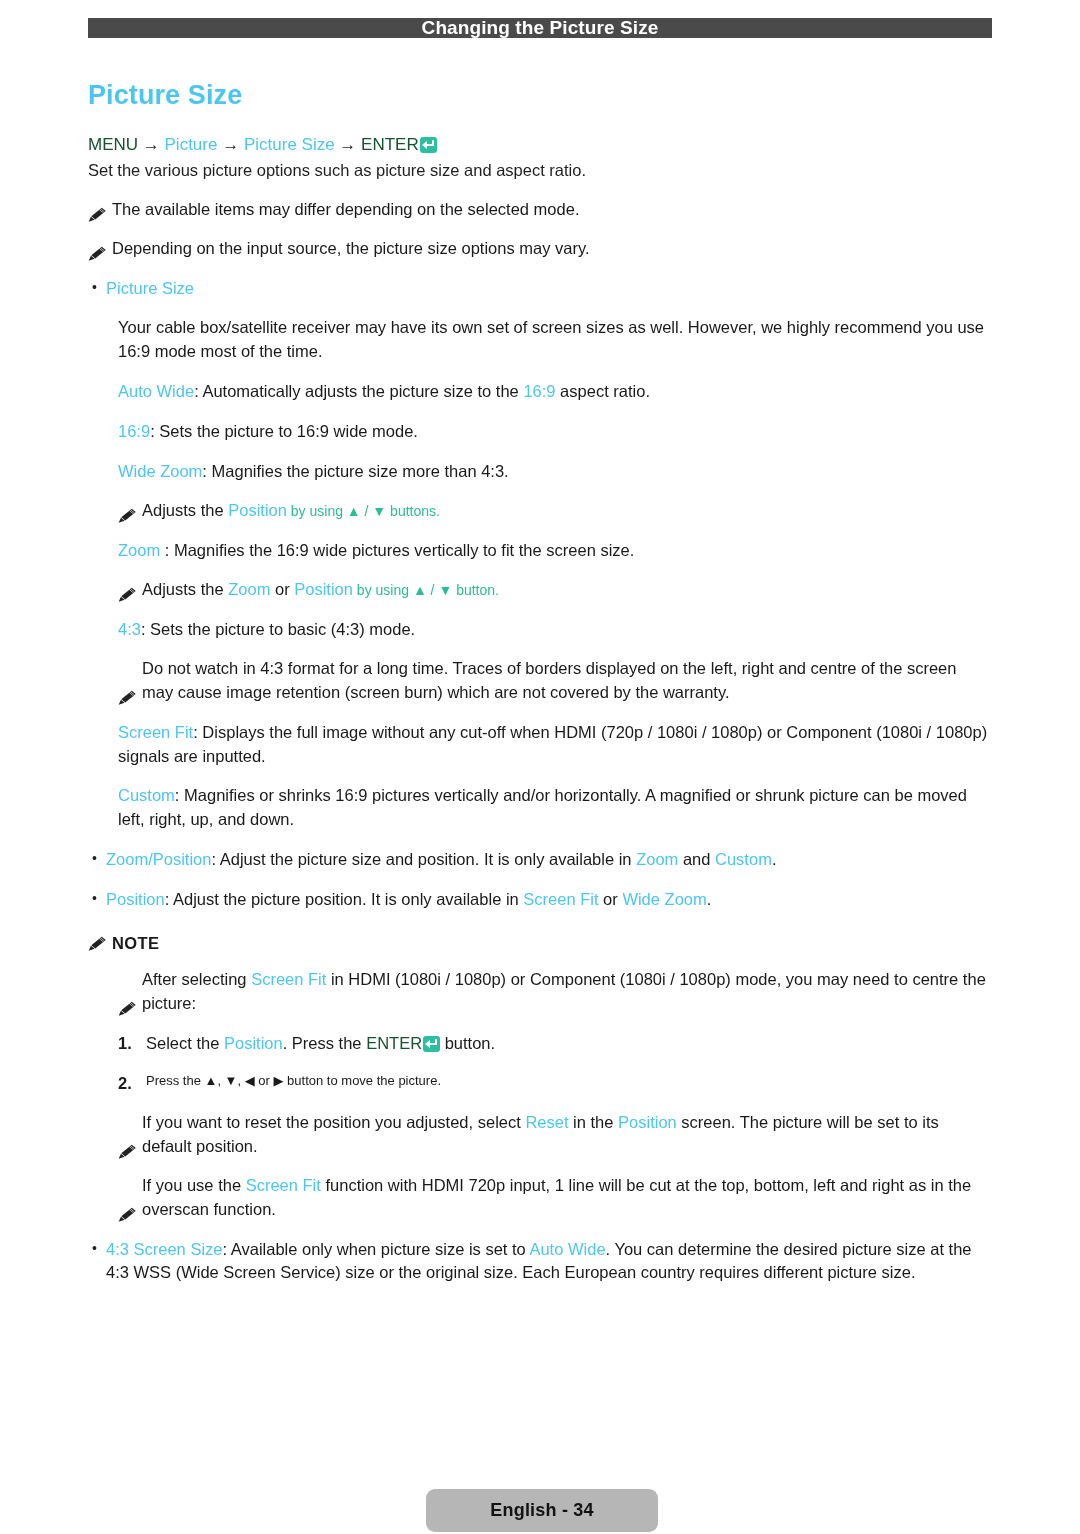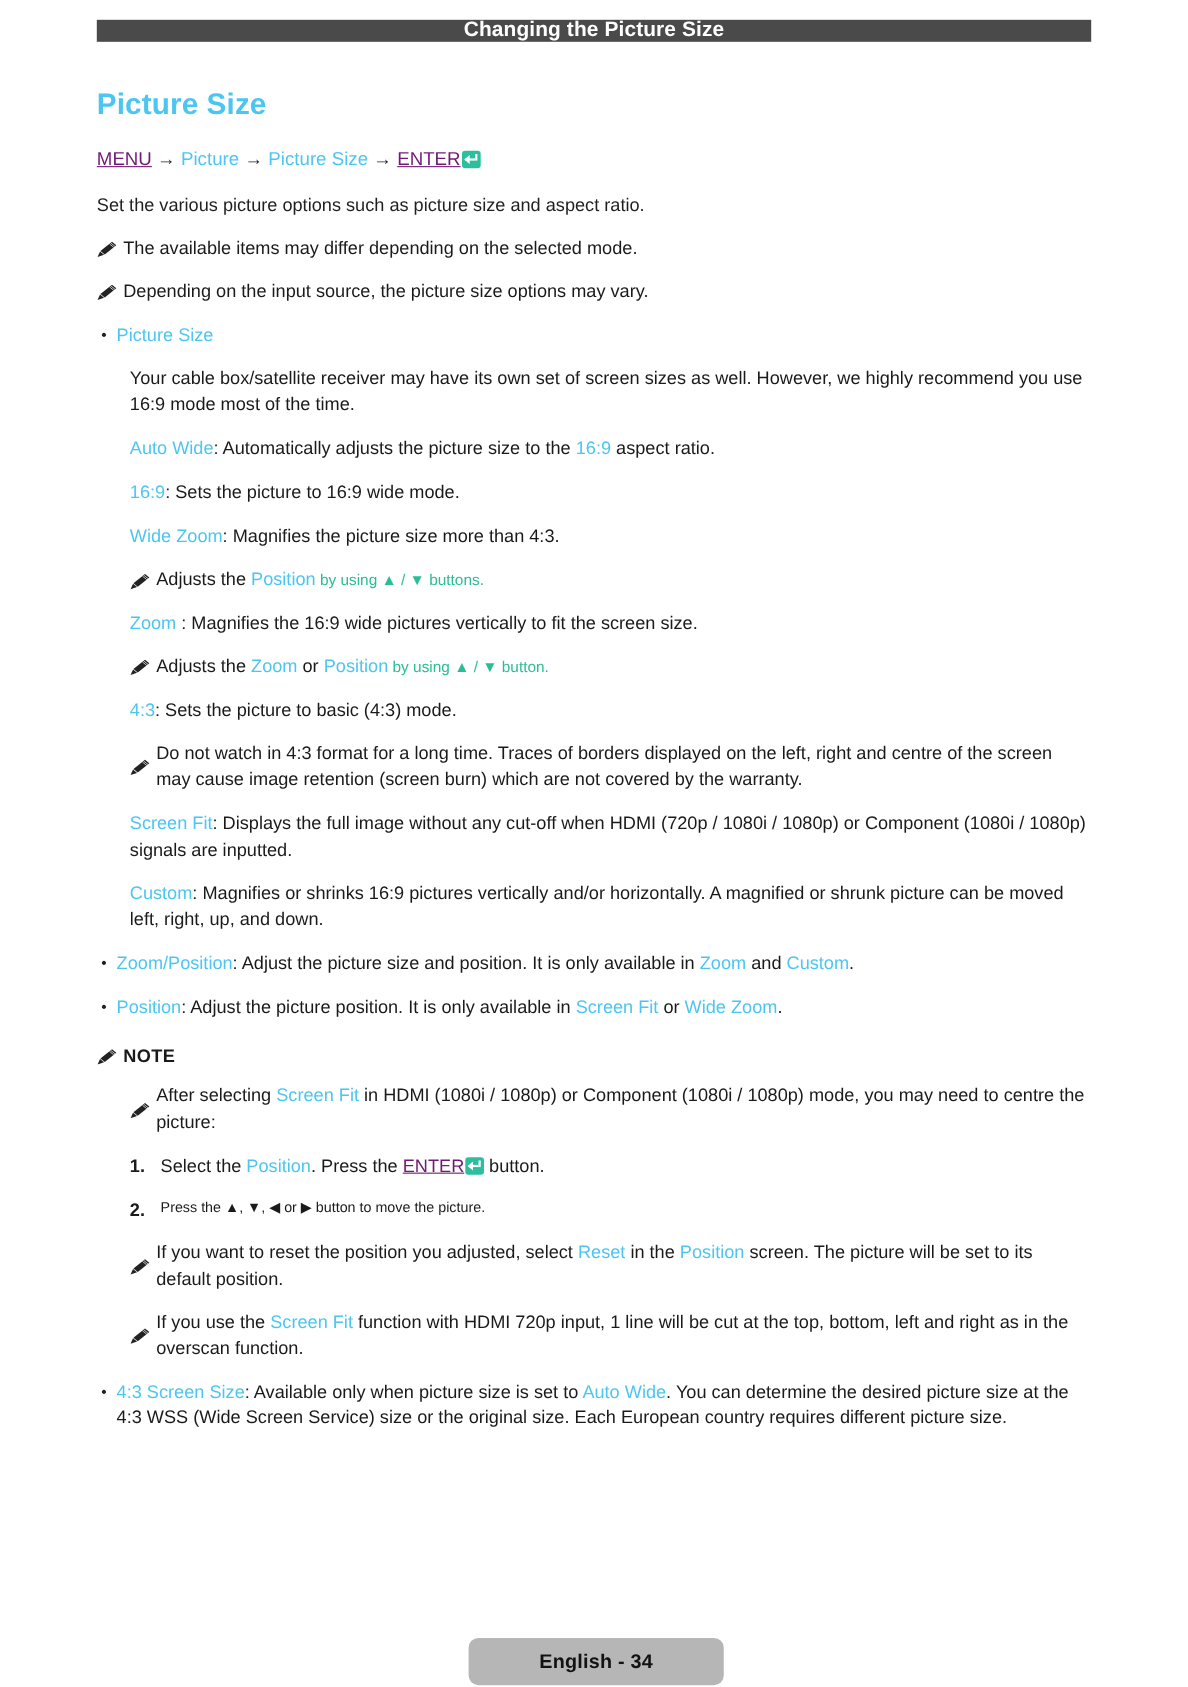--- a/index.html
+++ b/index.html
@@ -57,28 +57,28 @@
     font-weight: bold;
     color: #4cc6f0;
     letter-spacing: 0.1px;
   }
 
   
   .body-block {
     font-size: 16.5px;
     line-height: 1.45;
     color: #1f1f1f;
-    margin-top: 19px;
+    margin-top: 2px;
   }
   .menu-path {
     margin-top: 22px;
     font-size: 17px;
     line-height: 1.4;
   }
-  .teal { color: #701a75; text-decoration: underline; }
+  .teal { color: #14532d; }
   .blue { color: #4cc6f0; }
   .tealarrow { color: #2bbd95; font-size: 14px; }
   .pathsep { color: #1f1f1f; }
 
   
   .enter-glyph {
     display: inline-block;
     width: 17px;
     height: 16px;
     border-radius: 3px;
@@ -122,21 +122,21 @@
     width: 19px;
     height: 15px;
     vertical-align: -2px;
     margin-right: 5px;
     flex: 0 0 auto;
   }
 
   
   .note-row {
     display: flex;
-    align-items: center;
+    align-items: flex-end;
     margin-top: 15px;
     font-size: 16.5px;
     line-height: 1.45;
   }
   .note-row .note-text { flex: 1 1 auto; }
 
   .note-indent { padding-left: 30px; }
 
   
   .bullet-row {

